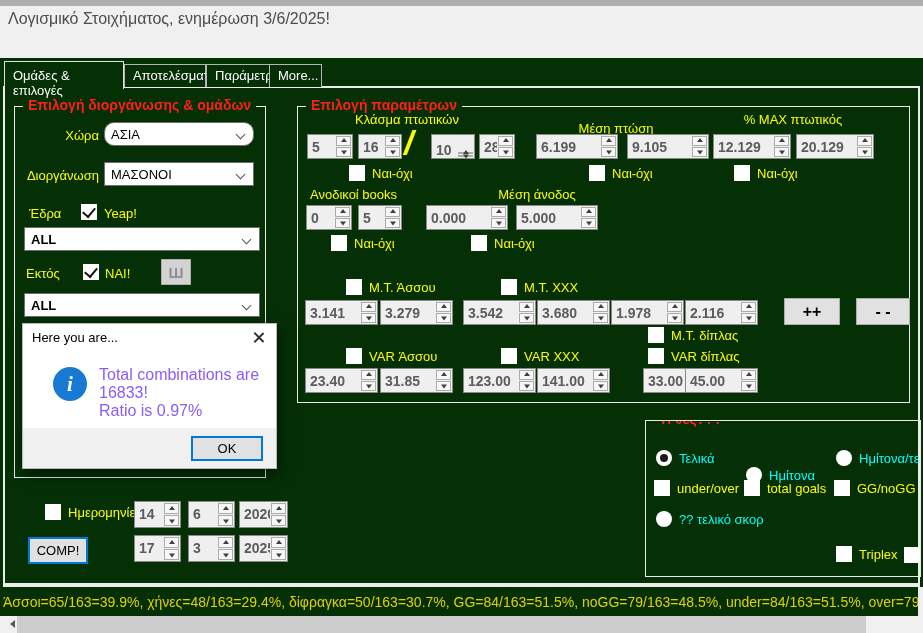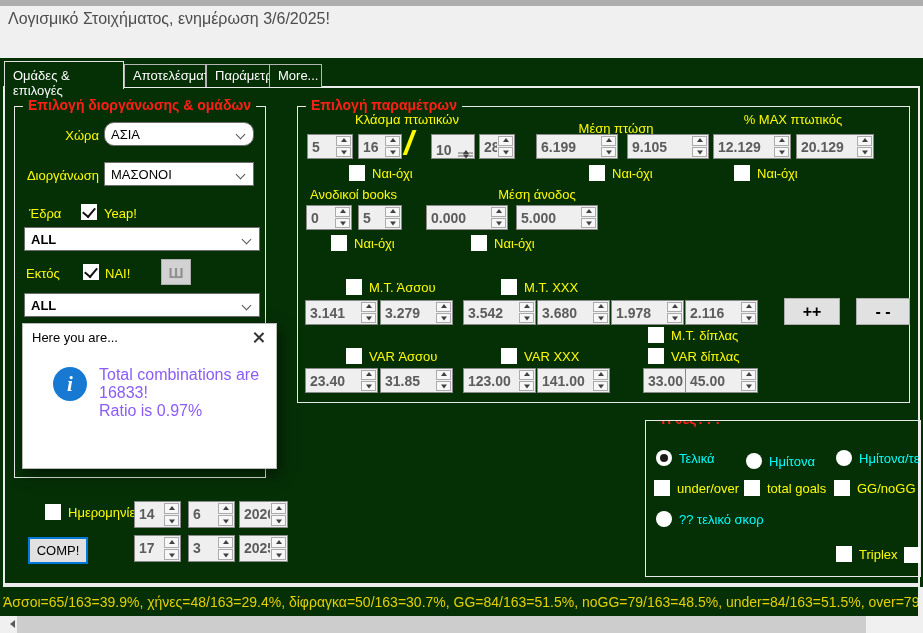--- a/index.html
+++ b/index.html
@@ -396,21 +396,21 @@
       </div>
   </div>
 
   <div class="grp" style="left:645px;top:420px;width:276px;height:157px;overflow:hidden;">
     <span class="legend">Τι θες???</span>
 
     <div class="pair" style="left:10px;top:29px;">
         <span class="radio sel"></span>
         <span class="clab">Τελικά</span>
       </div>
-    <div class="pair" style="left:100px;top:32px;">
+    <div class="pair" style="left:100px;top:46px;">
         <span class="radio"></span>
         <span class="clab">Ημίτονα</span>
       </div>
     <div class="pair" style="left:190px;top:29px;">
         <span class="radio"></span>
         <span class="clab">Ημίτονα/τελικά</span>
       </div>
 
     <div class="pair" style="left:8px;top:59px;">
         <span class="cbi"></span>
@@ -493,20 +493,23 @@
     <div class="dlg-close">
         <span class="x-icon"></span>
       </div>
     <div class="dlg-body">
       <div class="info-icon">i</div>
       <div class="dlg-text">
         <div>Total combinations are 16833!</div>
         <div>Ratio is 0.97%</div>
       </div>
     </div>
+    <div class="dlg-footer">
+      <div class="btn focus ok-btn">OK</div>
+    </div>
   </div>
 
   <div class="statusbar">
     <span>Άσσοι=65/163=39.9%, χήνες=48/163=29.4%, δίφραγκα=50/163=30.7%, GG=84/163=51.5%, noGG=79/163=48.5%, under=84/163=51.5%, over=79/163=48.5%</span>
   </div>
   <div class="hscroll">
     <div class="scroll-arrow"></div>
     <div class="scroll-thumb"></div>
   </div>
 </div>

